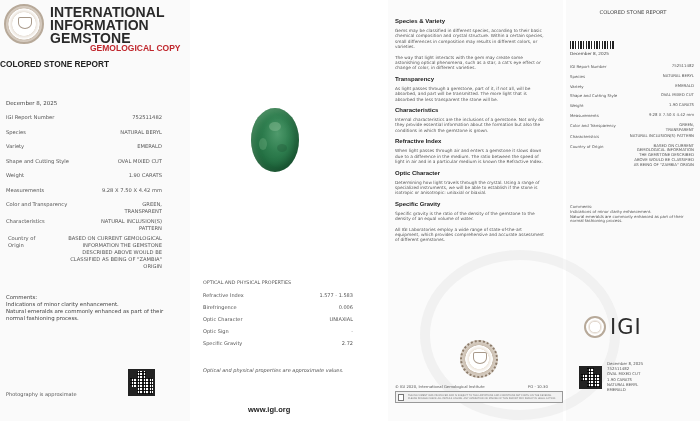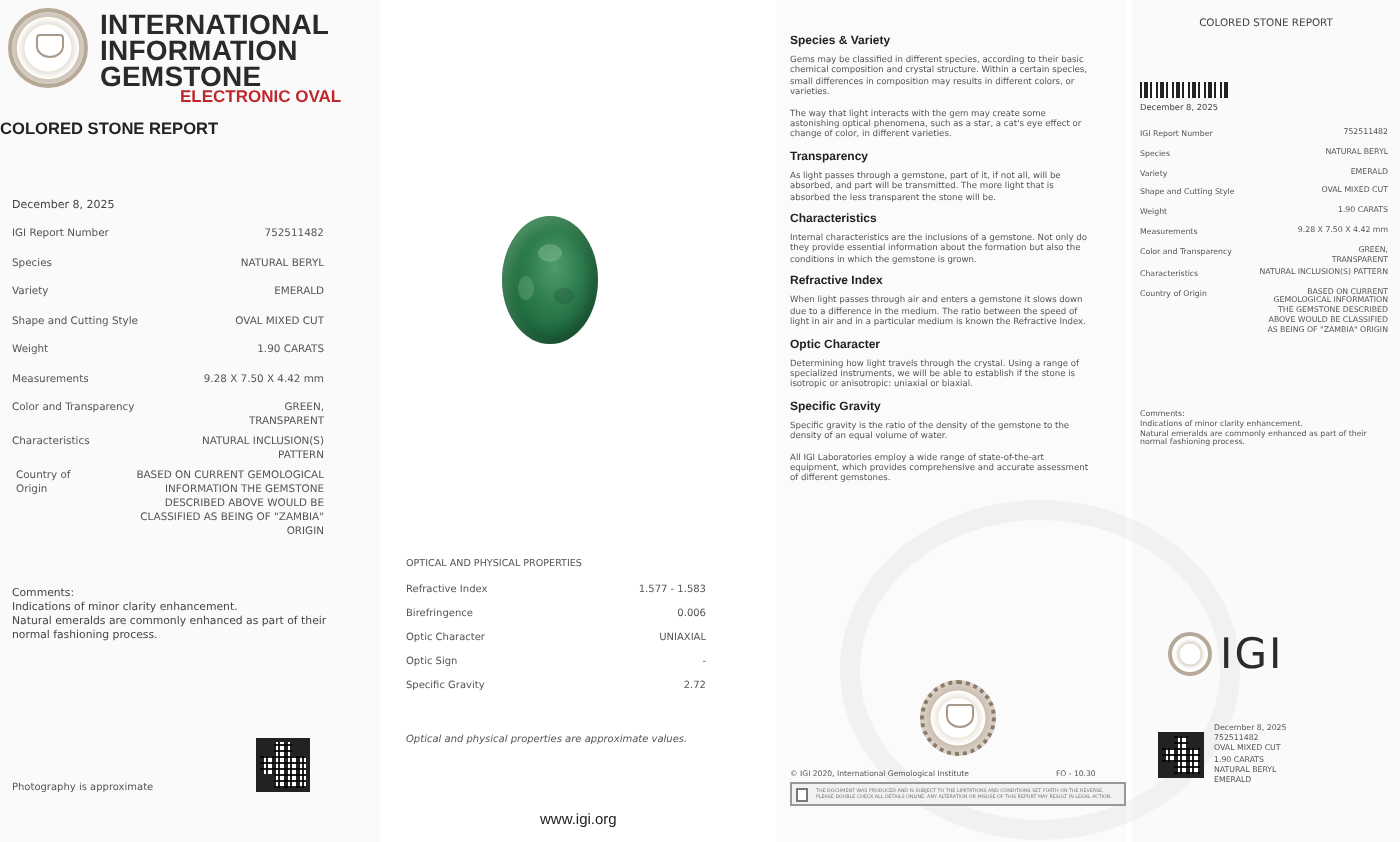--- a/index.html
+++ b/index.html
@@ -40,21 +40,21 @@
 
     
     .gem { position: absolute; left: 251px; top: 108px; width: 48px; height: 64px; border-radius: 50%;
            background: radial-gradient(ellipse at 55% 40%, #4f9a6c 0%, #2f7e4f 35%, #1f6a3e 65%, #185a34 100%);
            box-shadow: inset -3px -4px 8px rgba(0,0,0,0.25), inset 3px 3px 6px rgba(160,210,170,0.35); }
     .gem-spot { position: absolute; border-radius: 50%; background: rgba(140,190,150,0.45); }
     .optical { position: absolute; left: 203px; top: 280px; width: 150px; }
     .optical-title { font-size: 4.8px; color: #555; text-transform: uppercase; margin-bottom: 7px; }
     .orow { display: flex; justify-content: space-between; font-size: 5px; color: #555; height: 12px; }
     .opt-note { position: absolute; left: 203px; top: 367px; font-size: 5px; font-style: italic; color: #555; }
-    .url { position: absolute; left: 270px; top: 405px; font-family: "Liberation Sans", sans-serif; font-weight: normal; font-size: 7.5px; color: #222; }
+    .url { position: absolute; left: 248px; top: 405px; font-family: "Liberation Sans", sans-serif; font-weight: bold; font-size: 7.5px; color: #222; }
 
     
     .sections { position: absolute; left: 395px; top: 18px; width: 150px; }
     .sec-title { font-family: "Liberation Sans", sans-serif; font-weight: bold; font-size: 6px; color: #222; margin-bottom: 4px; }
     .sec-text { font-size: 4.3px; line-height: 5.4px; color: #555; margin-bottom: 5px; }
     .sec { margin-bottom: 4px; }
     .seal2 { position: absolute; left: 460px; top: 340px; width: 38px; height: 38px; border-radius: 50%;
              border: 2px dotted #8c7b6a; background: radial-gradient(circle, #fff 40%, #eee7de 42%, #fff 56%, #cbbfb1 58%, #f3eee8 100%); }
     .seal2-inner { position: absolute; left: 11px; top: 10px; width: 14px; height: 12px; border: 1.5px solid #a8998a; border-radius: 2px 2px 50% 50%; }
     .copyright { position: absolute; left: 395px; top: 384px; font-size: 3.8px; color: #555; }
@@ -93,21 +93,21 @@
 <div class="watermark"></div>
 
 <div class="seal">
     <div class="seal-inner"></div>
   </div>
 <div class="org">
   <div>INTERNATIONAL</div>
   <div>INFORMATION</div>
   <div>GEMSTONE</div>
 </div>
-<div class="ecopy">ELECTRONIC OVAL</div>
+<div class="ecopy">GEMOLOGICAL COPY</div>
 <div class="report-title">COLORED STONE REPORT</div>
 
 <div class="date">December 8, 2025</div>
 <div class="rows">
   <div class="row">
       <span class="lbl">IGI Report Number</span>
       <span class="val">752511482</span>
     </div>
   <div class="row">
       <span class="lbl">Species</span>

